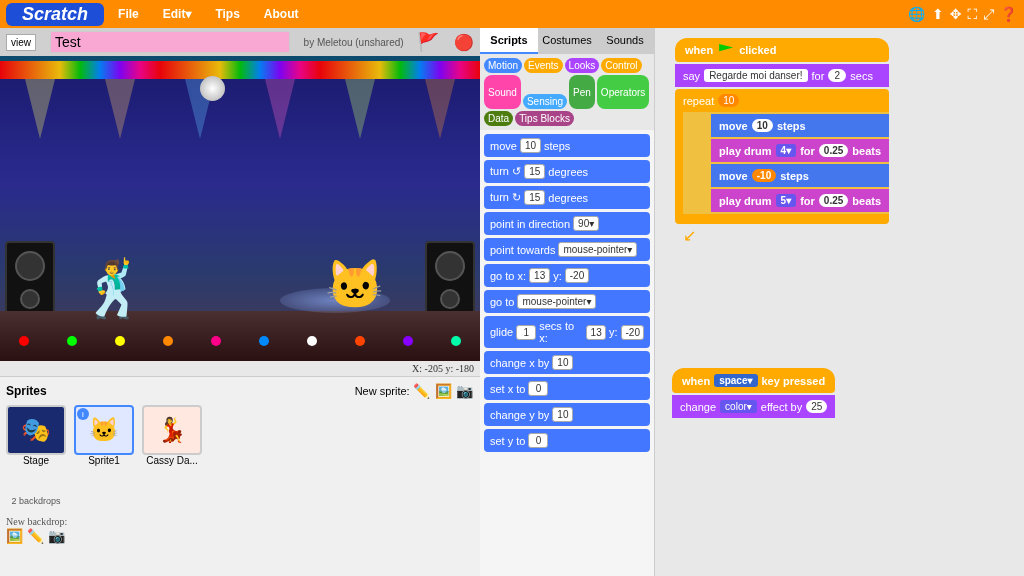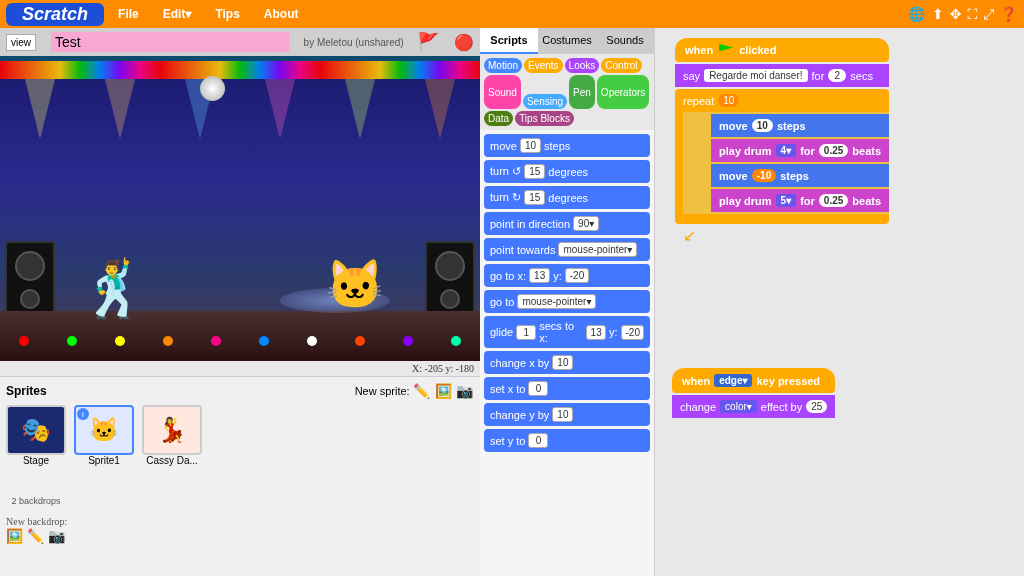--- a/index.html
+++ b/index.html
@@ -320,21 +320,21 @@
               play drum <span class="sb-dropdown">5▾</span> for <span class="sb-input">0.25</span> beats
             </div>
           </div>
           <div style="background:#ffaa00;height:10px;border-radius:0 0 4px 4px;width:100%;"></div>
         </div>
         <div class="sb-arrow">↙</div>
       </div>
 
       <div class="script-block" style="left:4px;top:340px;margin-left:13px;">
         <div class="sb-hat sb-hat-events">
-          when <span class="sb-dropdown-blue">edge▾</span> key pressed
+          when <span class="sb-dropdown-blue">space▾</span> key pressed
         </div>
         <div class="sb sb-looks">
           change <span class="sb-dropdown">color▾</span> effect by <span class="sb-input">25</span>
         </div>
       </div>
 
     </div>
   </div>
 
 </div>

